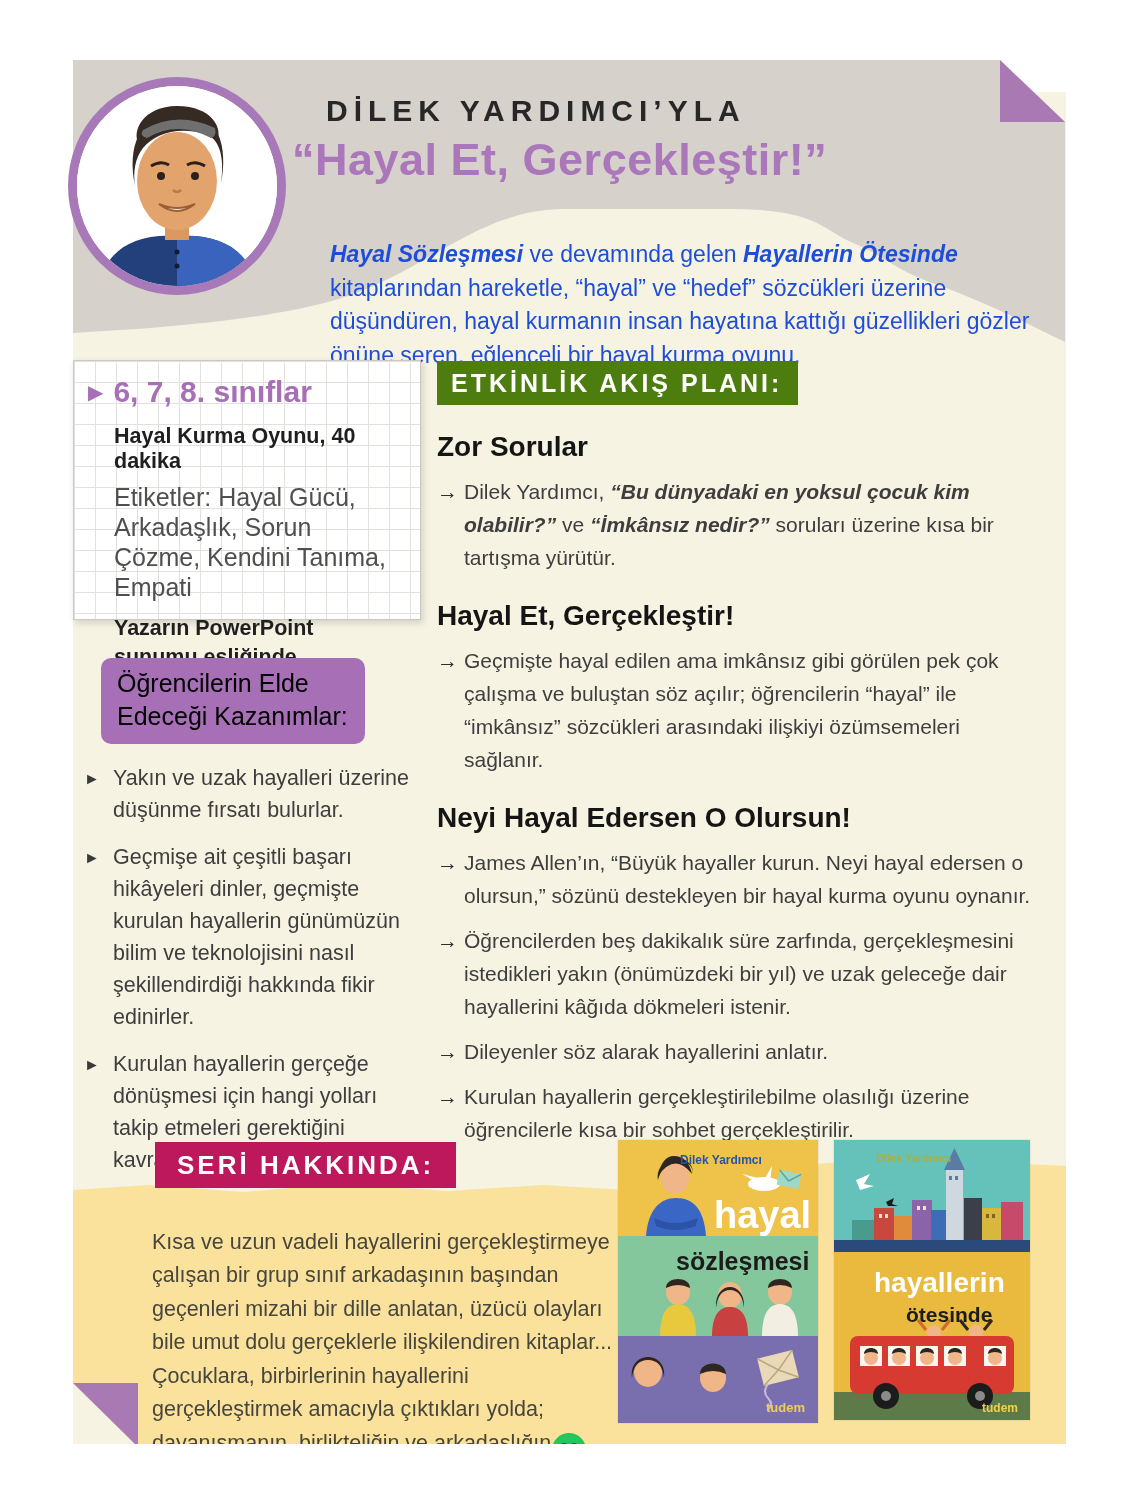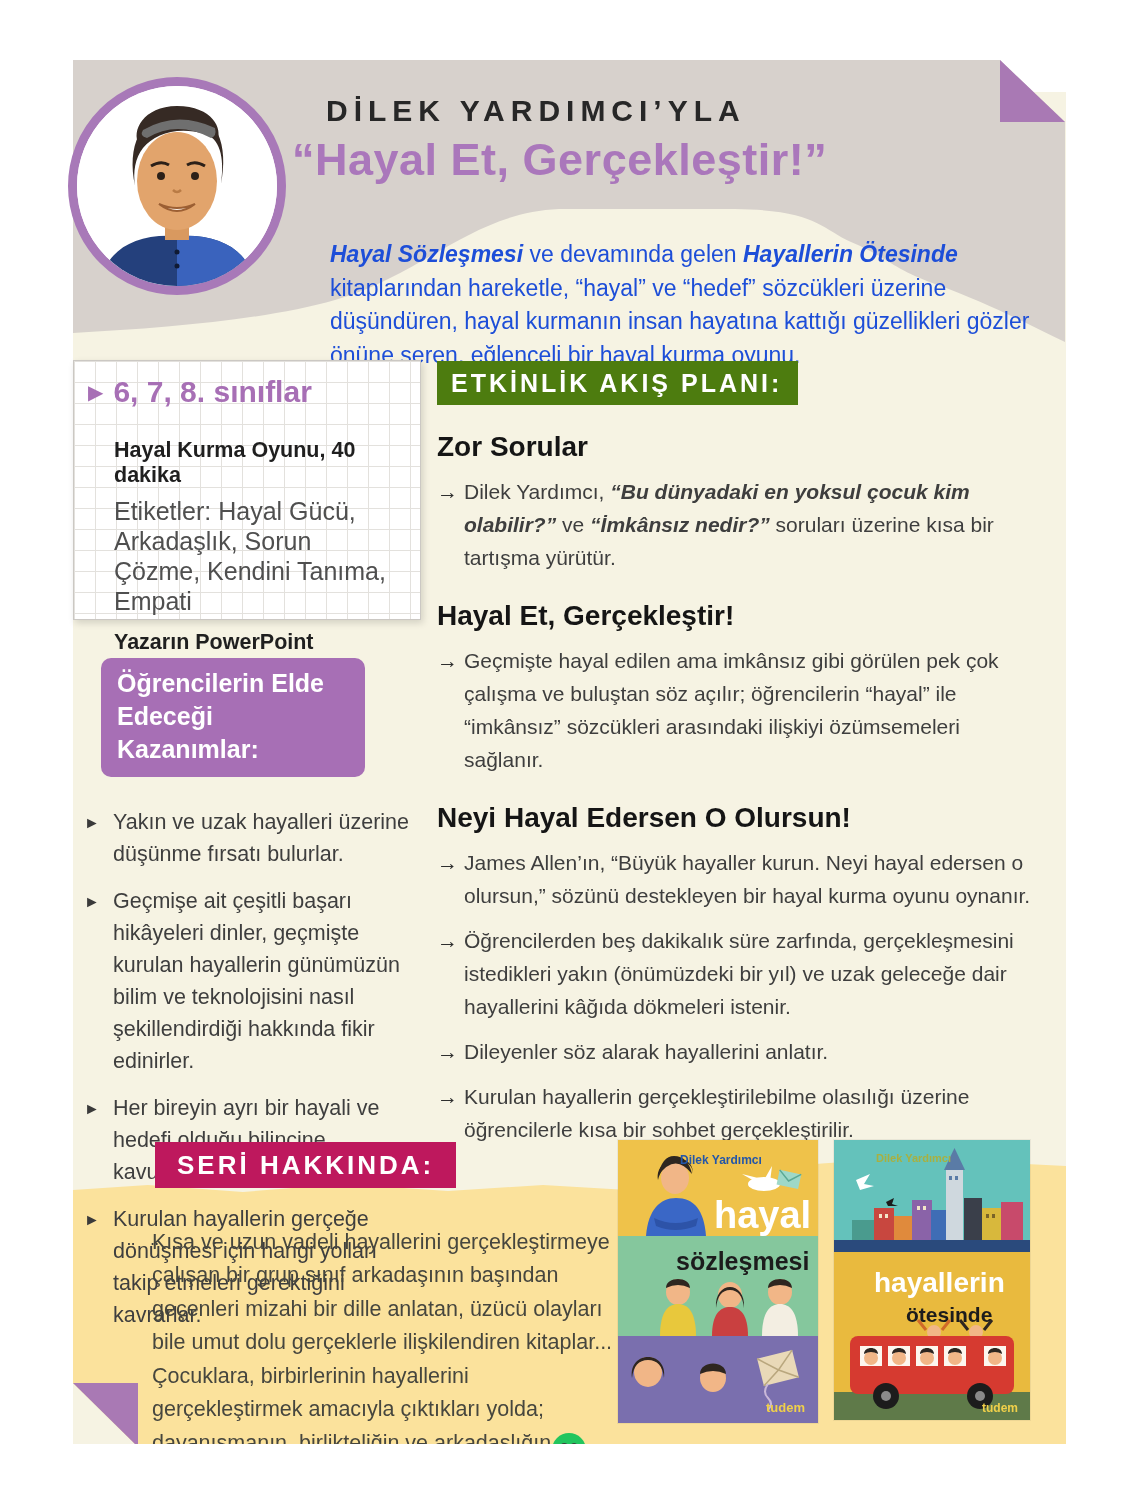--- a/index.html
+++ b/index.html
@@ -30,39 +30,39 @@
     position:absolute;left:73px;top:360px;width:348px;height:260px;z-index:2;
     background-color:#ffffff;
     background-image:linear-gradient(#e3e1dd 1px, transparent 1px),linear-gradient(90deg,#e3e1dd 1px, transparent 1px);
     background-size:21px 21px;
     border:1px solid #cbc8c3;box-shadow:2px 3px 7px rgba(0,0,0,0.14);
     box-sizing:border-box;padding:14px 16px 0 14px;
   }
   .grade-row{display:flex;align-items:center;gap:10px;}
   .grade-marker{color:#a76fb5;font-size:20px;line-height:1;}
   .grade-label{color:#a76fb5;font-size:30px;font-weight:800;}
-  .info-session{margin:29px 0 0 26px;font-size:21.5px;font-weight:700;color:#1f1f1f;}
+  .info-session{margin:15px 0 0 26px;font-size:21.5px;font-weight:700;color:#1f1f1f;}
   .info-tags{margin:8px 0 12px 26px;width:272px;font-size:25px;line-height:30px;color:#4f4f4f;}
   .info-note{margin:8px 0 0 26px;width:272px;font-size:21.5px;line-height:29px;font-weight:700;color:#1f1f1f;}
   .plan{position:absolute;left:437px;top:361px;width:594px;z-index:2;}
   .banner{
     display:inline-block;background:#4d7c0f;color:#ffffff;
     font-size:25px;font-weight:700;letter-spacing:3px;padding:8px 16px 7px 14px;
   }
   .plan-heading{font-size:28px;font-weight:700;color:#151515;margin:26px 0 4px;}
   .arrow-bullet{
     position:relative;padding-left:27px;font-size:21px;line-height:33px;color:#3e3e3e;margin:12px 0 0;
   }
   .arrow-bullet::before{content:"→";position:absolute;left:0;top:0;font-weight:700;color:#2e2e2e;}
   .outcomes-box{
     position:absolute;left:101px;top:658px;width:232px;z-index:2;
-    background:#a76fb5;color:#ffffff;font-size:25px;font-weight:700;line-height:33px;
+    background:#a76fb5;color:#000000;font-size:25px;font-weight:400;line-height:33px;
     padding:9px 16px 11px;border-radius:10px;
   }
-  .outcomes-list{position:absolute;left:84px;top:762px;width:326px;z-index:2;margin-top:44px;}
+  .outcomes-list{position:absolute;left:84px;top:762px;width:326px;z-index:2;}
   .tri-bullet{
     position:relative;padding-left:29px;font-size:21.5px;line-height:32px;color:#3e3e3e;margin:0 0 15px;
   }
   .tri-bullet::before{content:"►";position:absolute;left:0;top:1px;font-size:16px;color:#3a3a3a;}
   .series-banner{
     position:absolute;left:155px;top:1142px;z-index:3;
     background:#be185d;color:#ffffff;font-size:26px;font-weight:700;letter-spacing:3px;padding:8px 22px 7px;
   }
   .yellow-section{
     position:absolute;left:73px;top:1160px;width:993px;height:307px;background:#fbe29c;z-index:1;
@@ -152,21 +152,20 @@
     <p class="arrow-bullet"><span>James Allen’ın, “Büyük hayaller kurun. Neyi hayal edersen o olursun,” sözünü destekleyen bir hayal kurma oyunu oynanır.</span></p>
     <p class="arrow-bullet"><span>Öğrencilerden beş dakikalık süre zarfında, gerçekleşmesini istedikleri yakın (önümüzdeki bir yıl) ve uzak geleceğe dair hayallerini kâğıda dökmeleri istenir.</span></p>
     <p class="arrow-bullet"><span>Dileyenler söz alarak hayallerini anlatır.</span></p>
     <p class="arrow-bullet"><span>Kurulan hayallerin gerçekleştirilebilme olasılığı üzerine öğrencilerle kısa bir sohbet gerçekleştirilir.</span></p>
   </div>
 
   <div class="outcomes-box">Öğrencilerin Elde Edeceği Kazanımlar:</div>
   <div class="outcomes-list">
     <p class="tri-bullet">Yakın ve uzak hayalleri üzerine düşünme fırsatı bulurlar.</p>
     <p class="tri-bullet">Geçmişe ait çeşitli başarı hikâyeleri dinler, geçmişte kurulan hayallerin günümüzün bilim ve teknolojisini nasıl şekillendirdiği hakkında fikir edinirler.</p>
-    <p class="tri-bullet">Her bireyin ayrı bir hayali ve hedefi olduğu bilincine kavuşurlar.</p>
     <p class="tri-bullet">Kurulan hayallerin gerçeğe dönüşmesi için hangi yolları takip etmeleri gerektiğini kavrarlar.</p>
   </div>
 
   <div class="yellow-section"></div>
   <div class="fold-bottom"></div>
   <div class="series-banner">SERİ HAKKINDA:</div>
   <p class="series-body">Kısa ve uzun vadeli hayallerini gerçekleştirmeye çalışan bir grup sınıf arkadaşının başından geçenleri mizahi bir dille anlatan, üzücü olayları bile umut dolu gerçeklerle ilişkilendiren kitaplar... Çocuklara, birbirlerinin hayallerini gerçekleştirmek amacıyla çıktıkları yolda; dayanışmanın, birlikteliğin ve arkadaşlığın örneğini sunuyor.</p>
 
   <div class="book book1">
     <svg viewBox="0 0 200 283" width="200" height="283">

